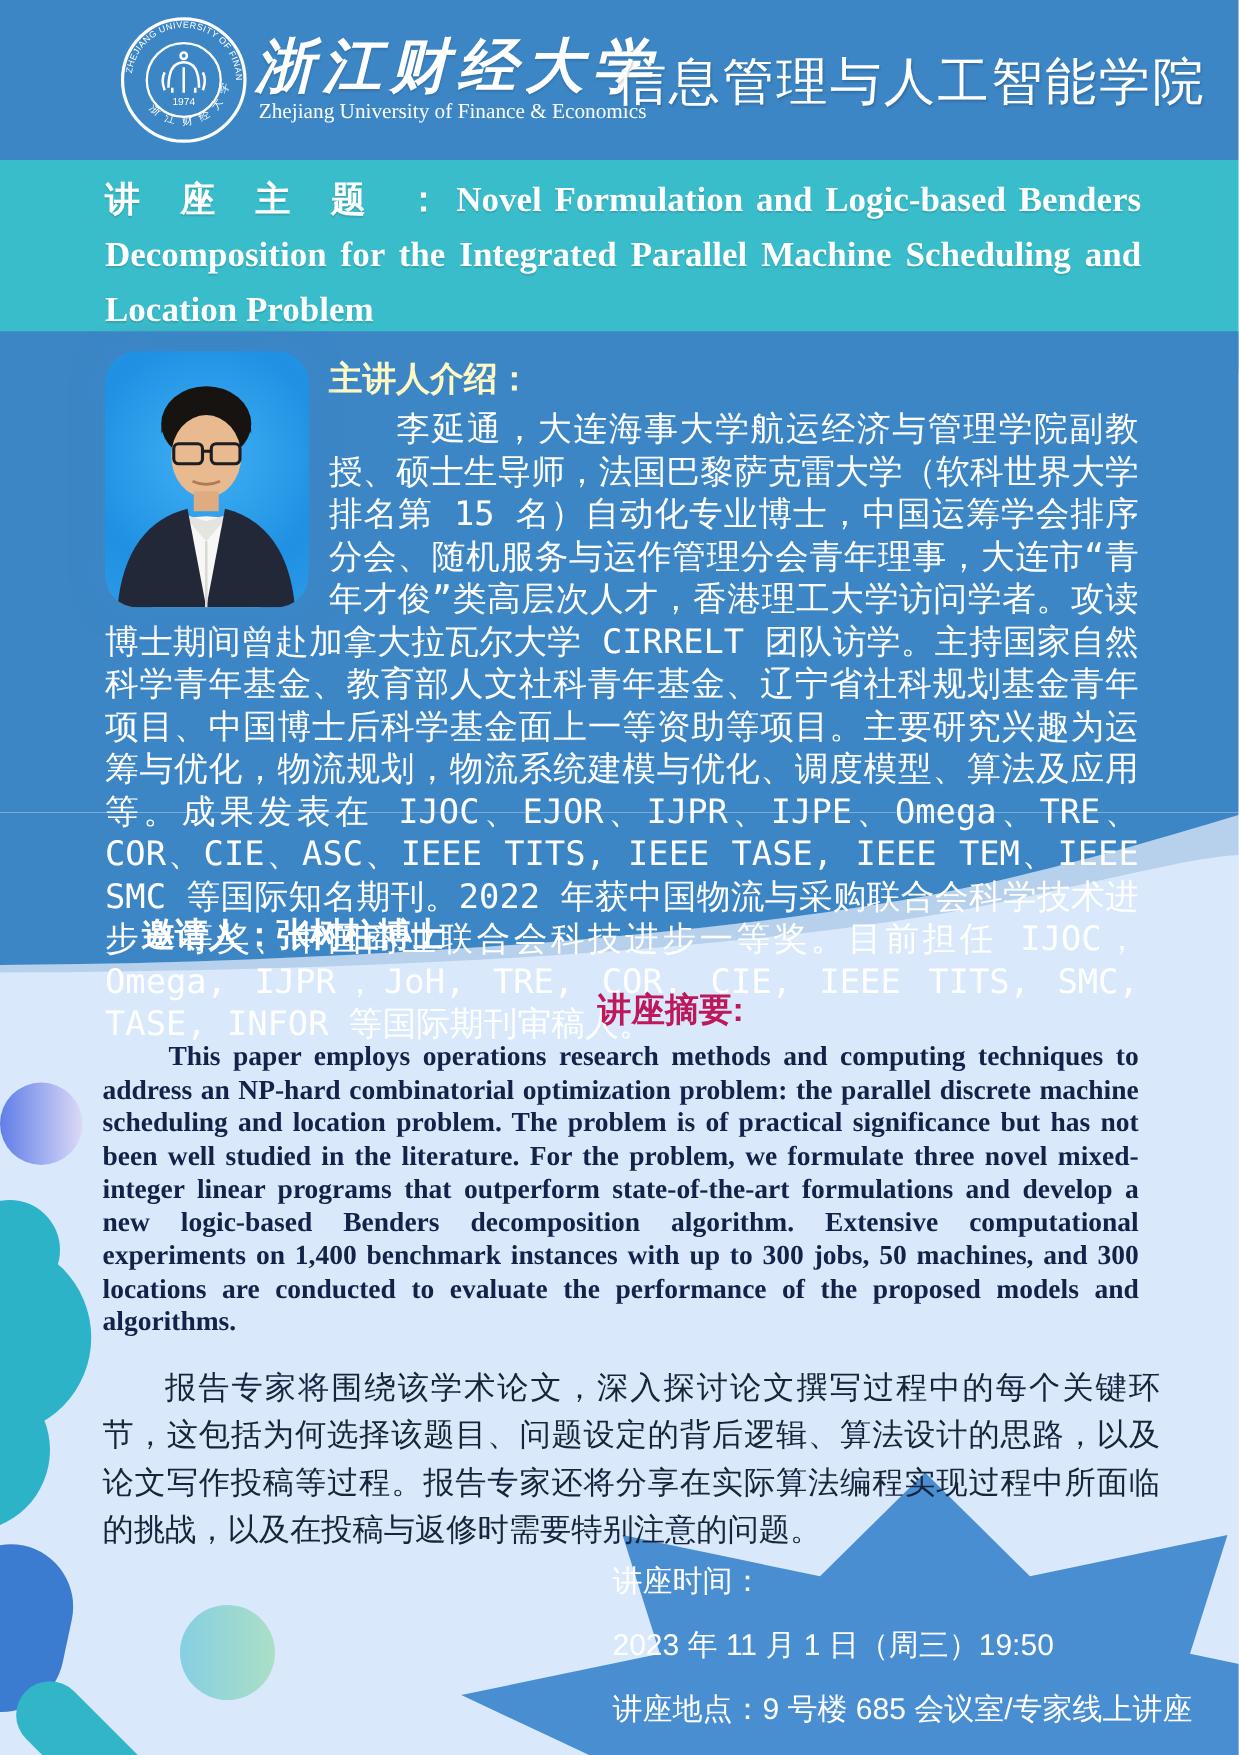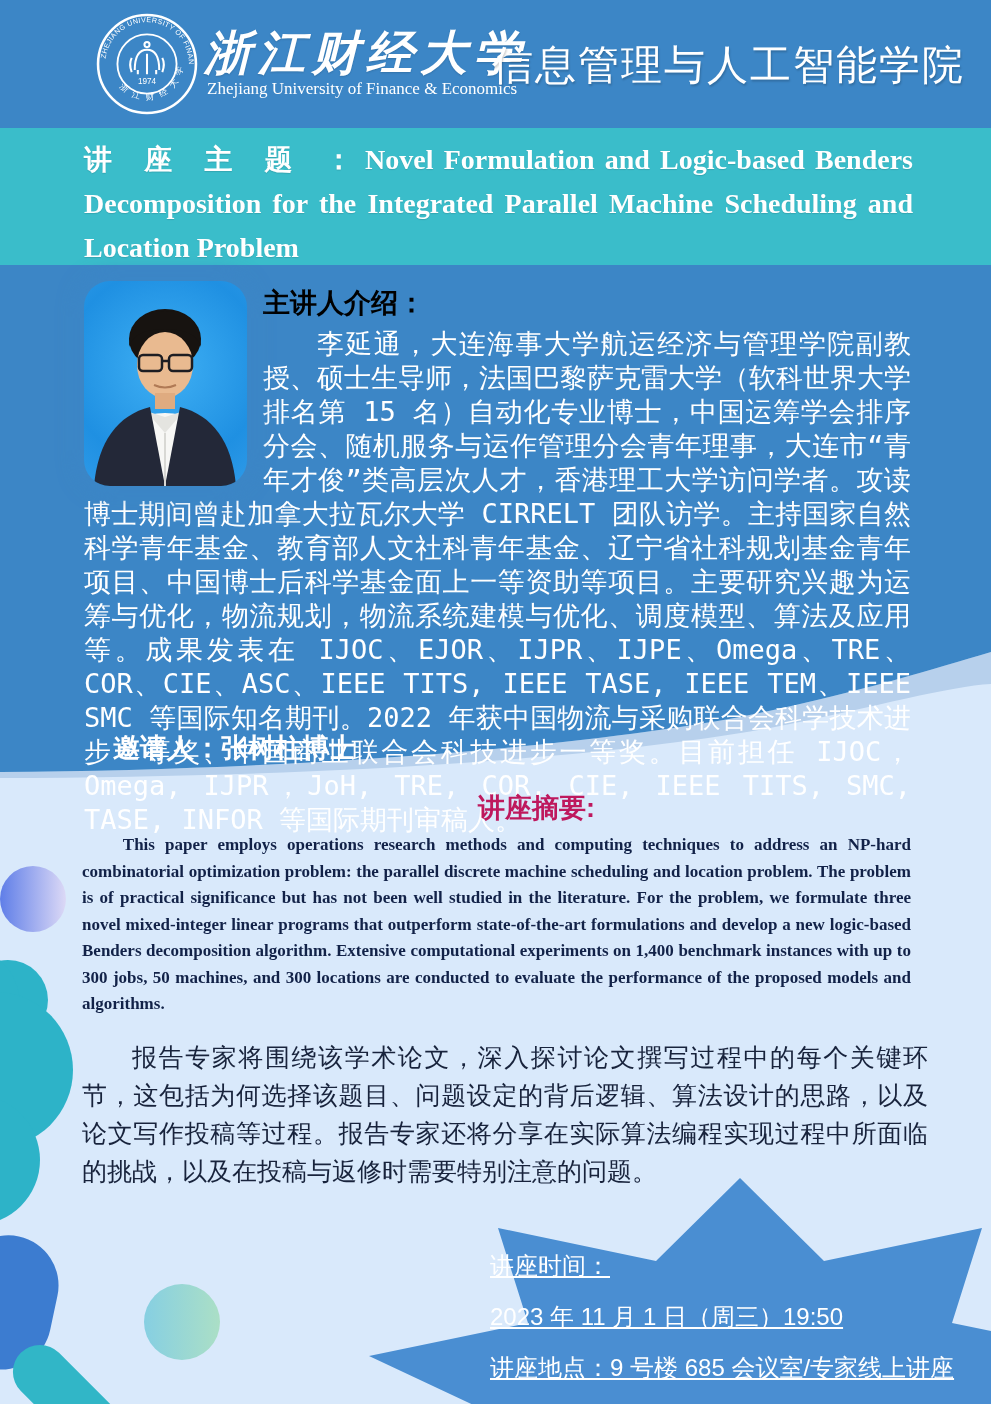--- a/index.html
+++ b/index.html
@@ -24,42 +24,42 @@
            text-shadow:0 1px 1px rgba(0,0,0,.12);}
   .topic .label{letter-spacing:9px;font-family:"Liberation Sans",sans-serif;}
 
   
   .main-blue{position:absolute;left:0;top:265px;width:991px;height:385px;background:#3c86c6;z-index:2;}
   .main-inner{padding:14px 80px 0 84px;}
   .photo{float:left;width:163px;height:205px;margin:2px 16px 8px 0;border-radius:26px;
          position:relative;overflow:hidden;
          background:radial-gradient(circle at 50% 42%, #3fb0f4 0%, #1f90e2 68%, #2e9ae8 100%);
          box-shadow:0 0 18px 8px rgba(60,134,198,.9);}
-  .speaker-heading{color:#000000;font-size:27px;font-weight:bold;margin:6px 0 6px 0;}
+  .speaker-heading{color:#fef9c3;font-size:27px;font-weight:bold;margin:6px 0 6px 0;}
   .bio{color:#fff;font-size:27px;line-height:34px;text-align:justify;text-indent:2em;margin:0;
        font-family:"DejaVu Sans Mono","Liberation Sans",sans-serif;}
   .inviter{position:absolute;left:84px;top:730px;color:#fff;font-size:27px;font-weight:bold;z-index:5;margin-left:29px;}
 
   
   .curve-svg{position:absolute;left:0;top:650px;width:991px;height:140px;z-index:1;}
 
   
   .lower{position:absolute;left:0;top:782px;width:991px;z-index:3;}
   .abs-heading{color:#be185d;font-size:27px;font-weight:bold;margin:8px 0 2px 82px;text-align:center;}
-  .abs-en{margin:6px 80px 0 82px;color:#122248;font-size:17px;line-height:26.5px;
+  .abs-en{margin:6px 80px 0 82px;color:#122248;font-size:22px;line-height:26.5px;
           font-weight:bold;text-align:justify;text-indent:2.4em;
           font-family:"Liberation Serif",serif;}
   .abs-cn{margin:20px 63px 0 82px;color:#18233c;font-size:25px;line-height:38px;
           text-align:justify;text-indent:2em;}
 
   
   .deco-svg{position:absolute;left:0;top:0;width:991px;height:1404px;z-index:1;pointer-events:none;}
   .event-box{position:absolute;left:490px;top:1240px;z-index:4;color:#fff;
              font-size:24px;line-height:51px;}
-  .event-box div{white-space:nowrap;text-decoration:underline;}
+  .event-box div{white-space:nowrap;}
 </style>
 </head>
 <body>
 
 <div class="page">
 
   <svg class="deco-svg" viewBox="0 0 991 1404" xmlns="http://www.w3.org/2000/svg">
     <defs>
       <linearGradient id="gradPurple" x1="0" y1="0" x2="1" y2="0">
         <stop offset="0" stop-color="#5f7ee8"></stop>

